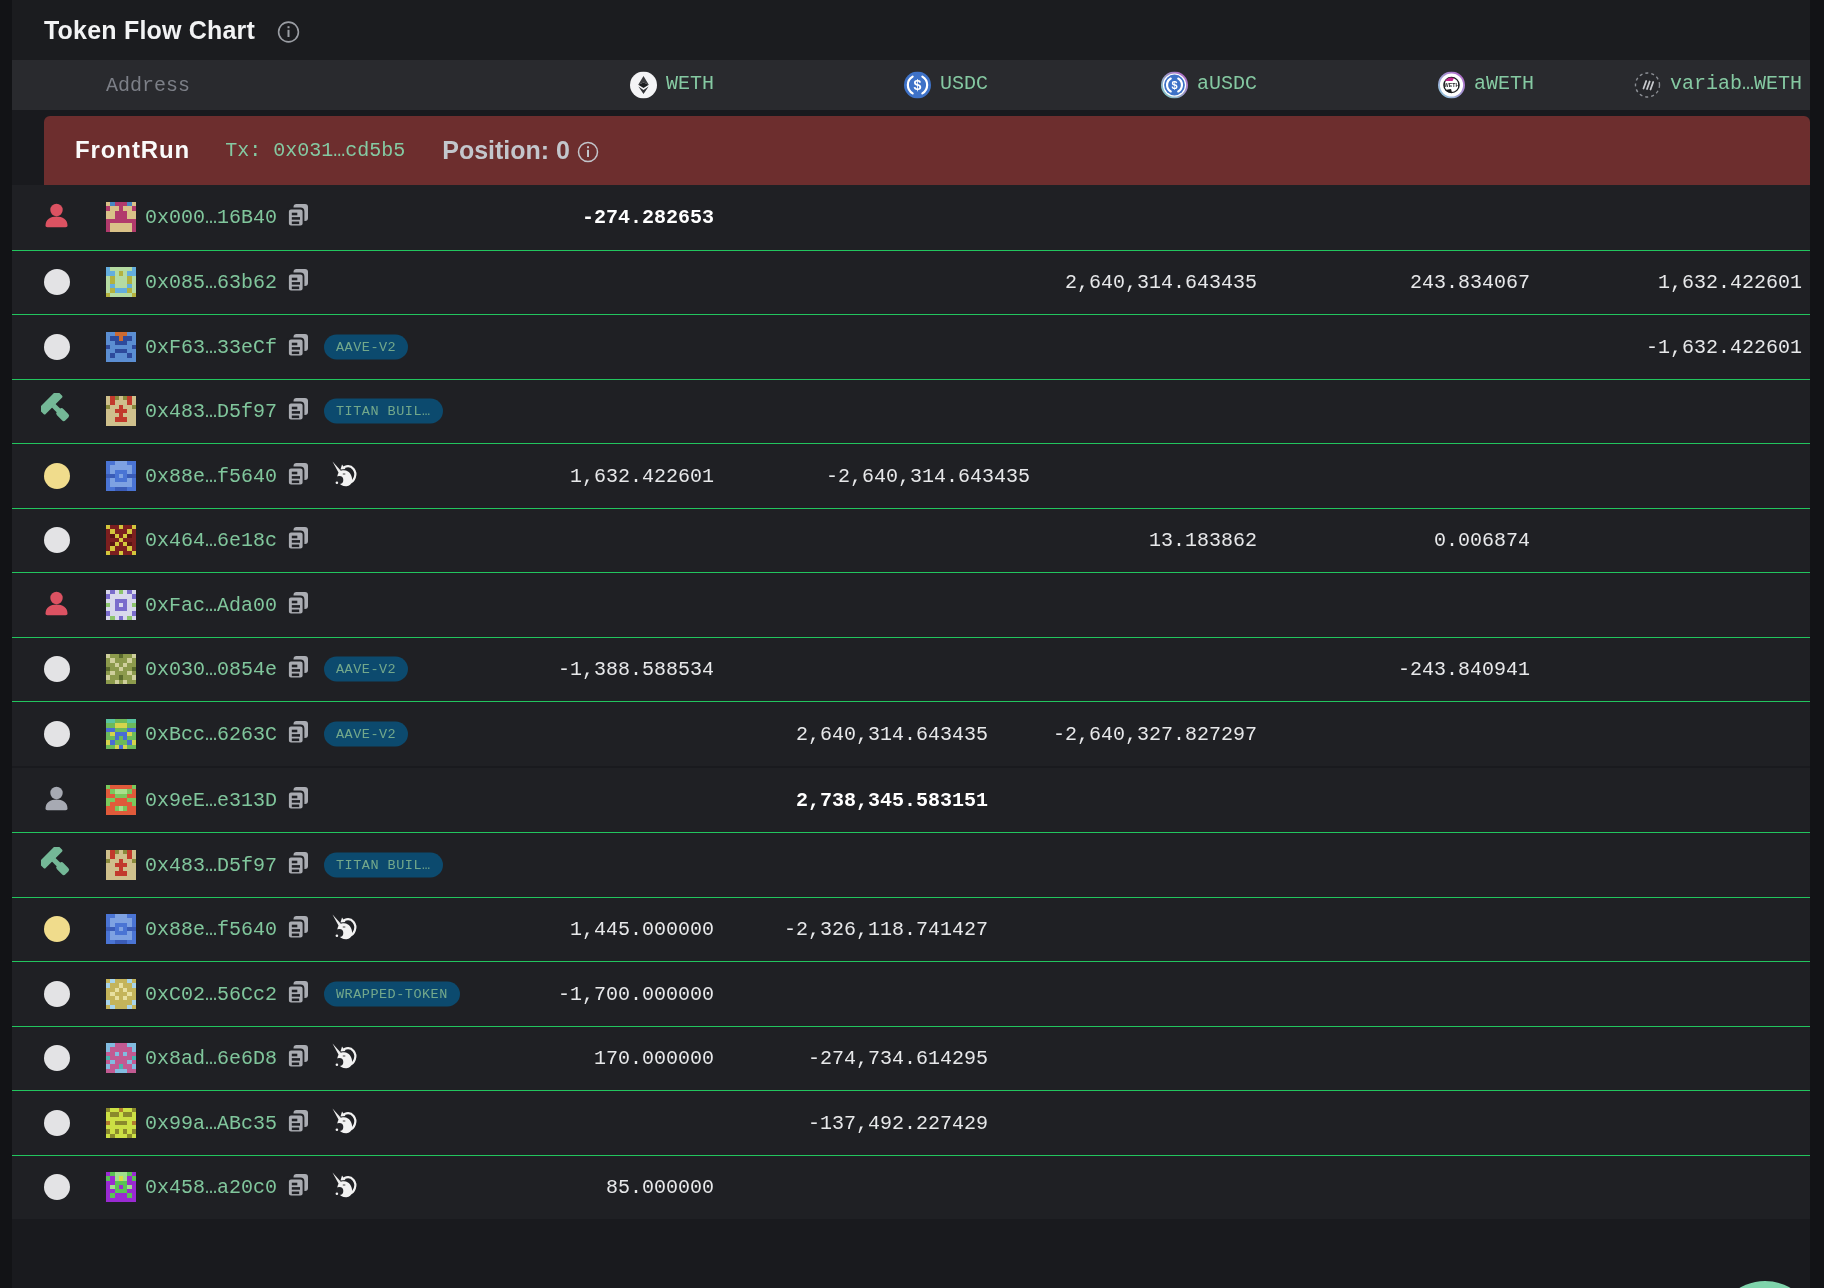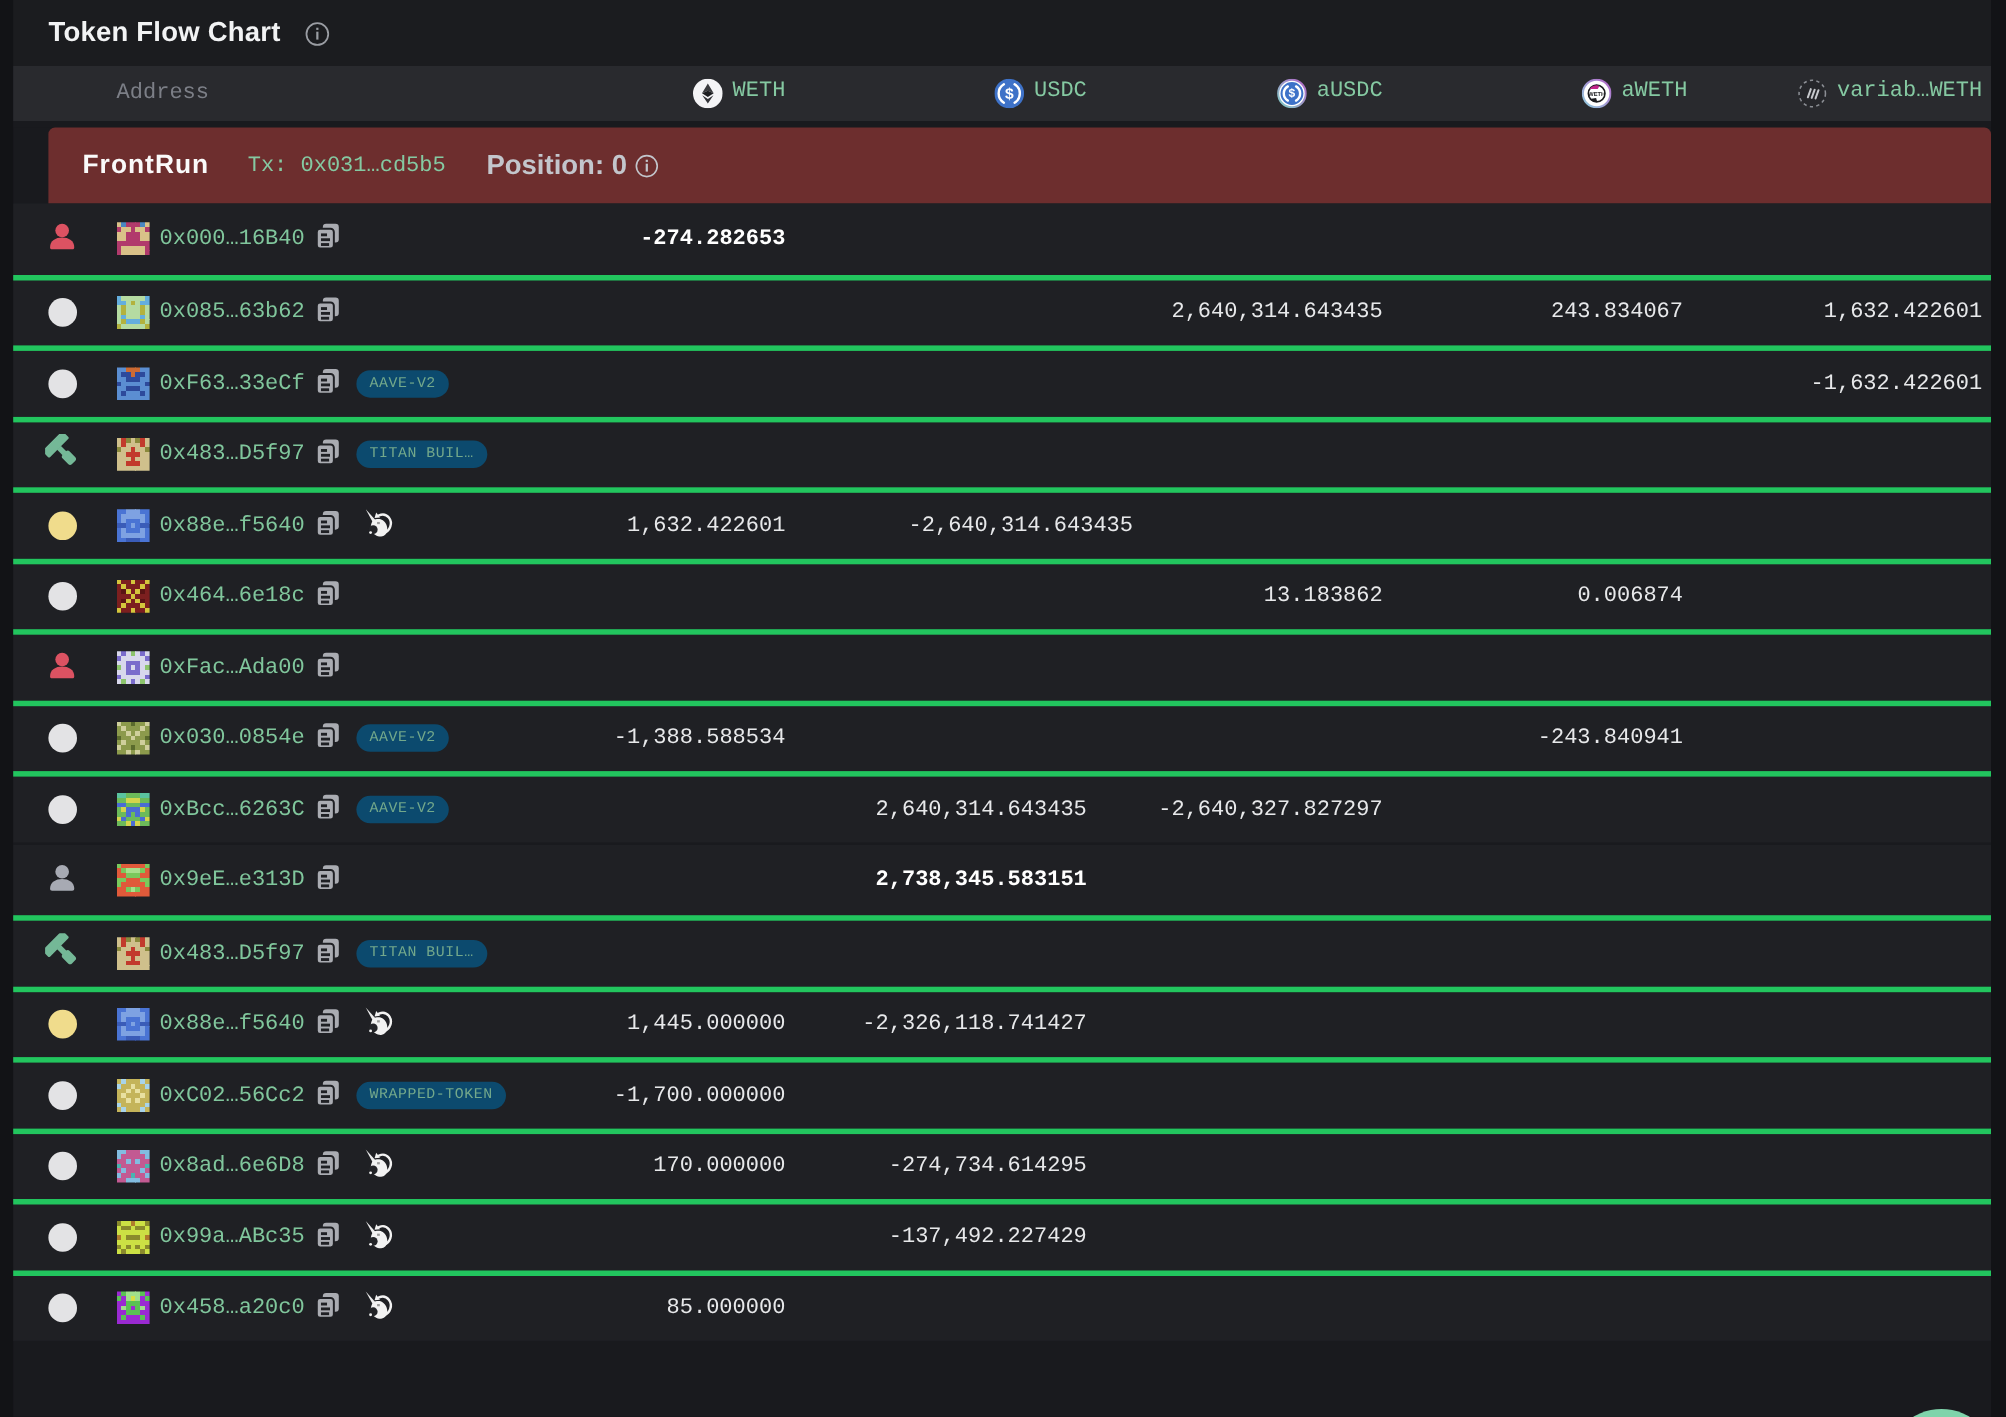--- a/index.html
+++ b/index.html
@@ -15,21 +15,21 @@
 .tokcol { position:absolute; top:50%; transform:translateY(-50%); display:flex; align-items:flex-start; }
 .tokcol .lbl { font-size:20px; color:#85c9a2; font-family:"Liberation Mono", monospace; margin-left:9px; }
 .gap { height:5.5px; background:#191a1e; }
 .banner { height:69.5px; position:relative; border-radius:6px 6px 0 0; display:flex; align-items:center;margin-left:32px; }
 .banner.red { background:#6d2e2e; }
 .banner.green { background:#4b6a46; }
 .banner .name { font-size:24px; font-weight:bold; color:#fafafa; margin-left:31px; letter-spacing:0.9px; }
 .banner .tx { font-size:20px; color:#85c9a2; font-family:"Liberation Mono", monospace; margin-left:35px; }
 .banner .pos { font-size:25px; color:#c3c6cc; margin-left:37px;font-weight:bold; }
 .row { height:64.5px; background:#1f2024; position:relative; }
-.row + .row { border-top:5px solid #22c55e; }
+.row + .row { border-top:1px solid #22c55e; }
 .licon { position:absolute; left:45px; top:50%; transform:translate(-50%,-50%); }
 .circ { width:26px; height:26px; border-radius:50%; }
 .identicon { position:absolute; left:94px; top:50%; transform:translateY(-50%); }
 .addr { position:absolute; left:133px; top:50%; transform:translateY(-50%);
   font-size:20px; color:#80c69c; font-family:"Liberation Mono", monospace; }
 .cpy { position:absolute; left:275px; top:50%; transform:translateY(-50%); }
 .uni { position:absolute; left:319px; top:50%; transform:translateY(-50%); }
 .tag { position:absolute; left:312px; top:50%; transform:translateY(-50%);
   font-size:13.5px; letter-spacing:0.5px; color:#73a88b; background:#0c4a6e;
   font-family:"Liberation Mono", monospace; padding:5px 12px 5px 12px; border-radius:13px; white-space:nowrap; }

